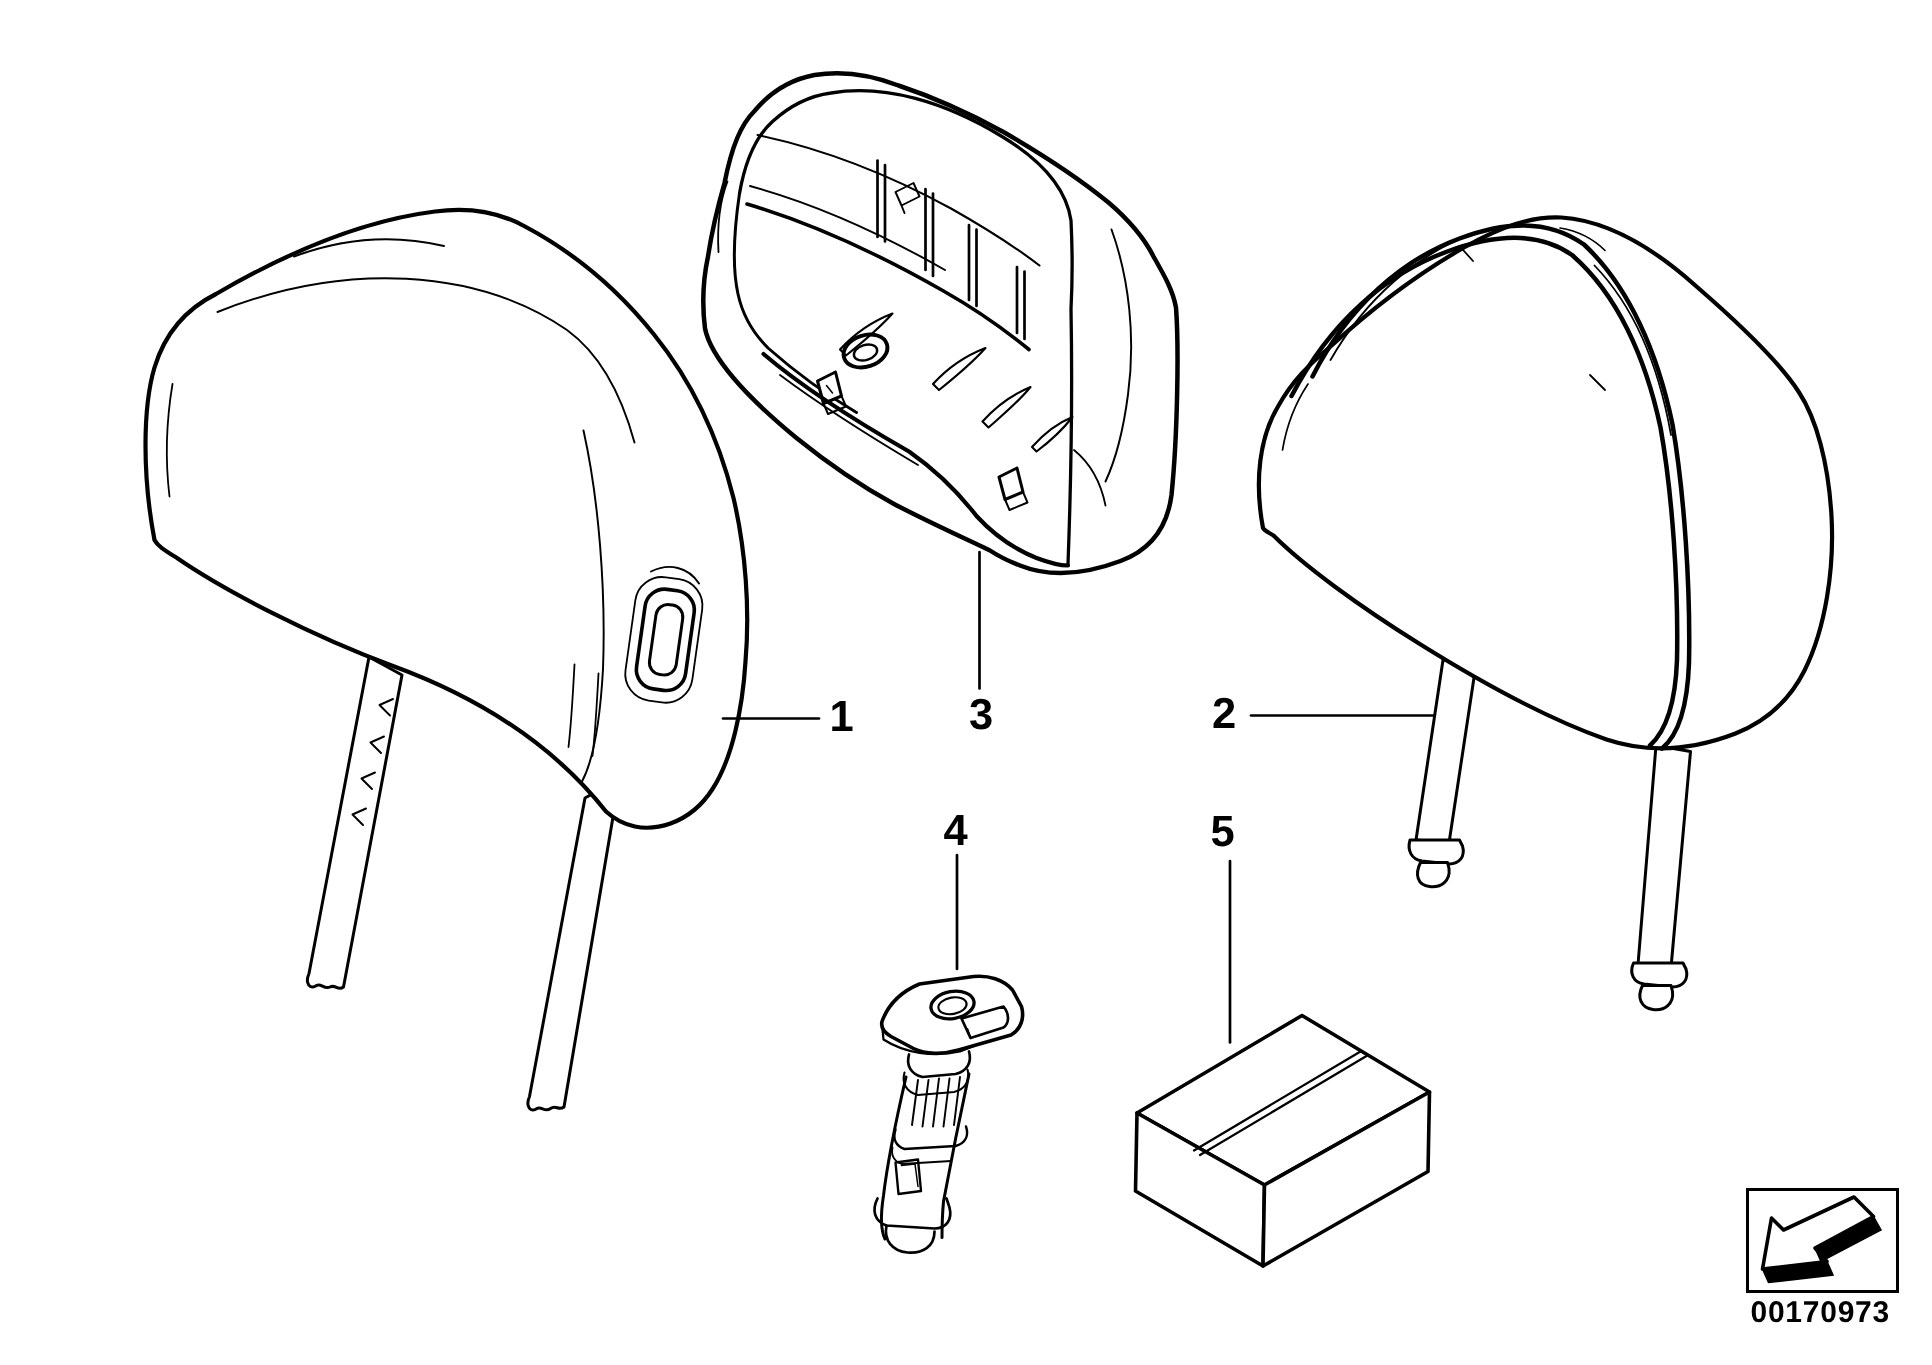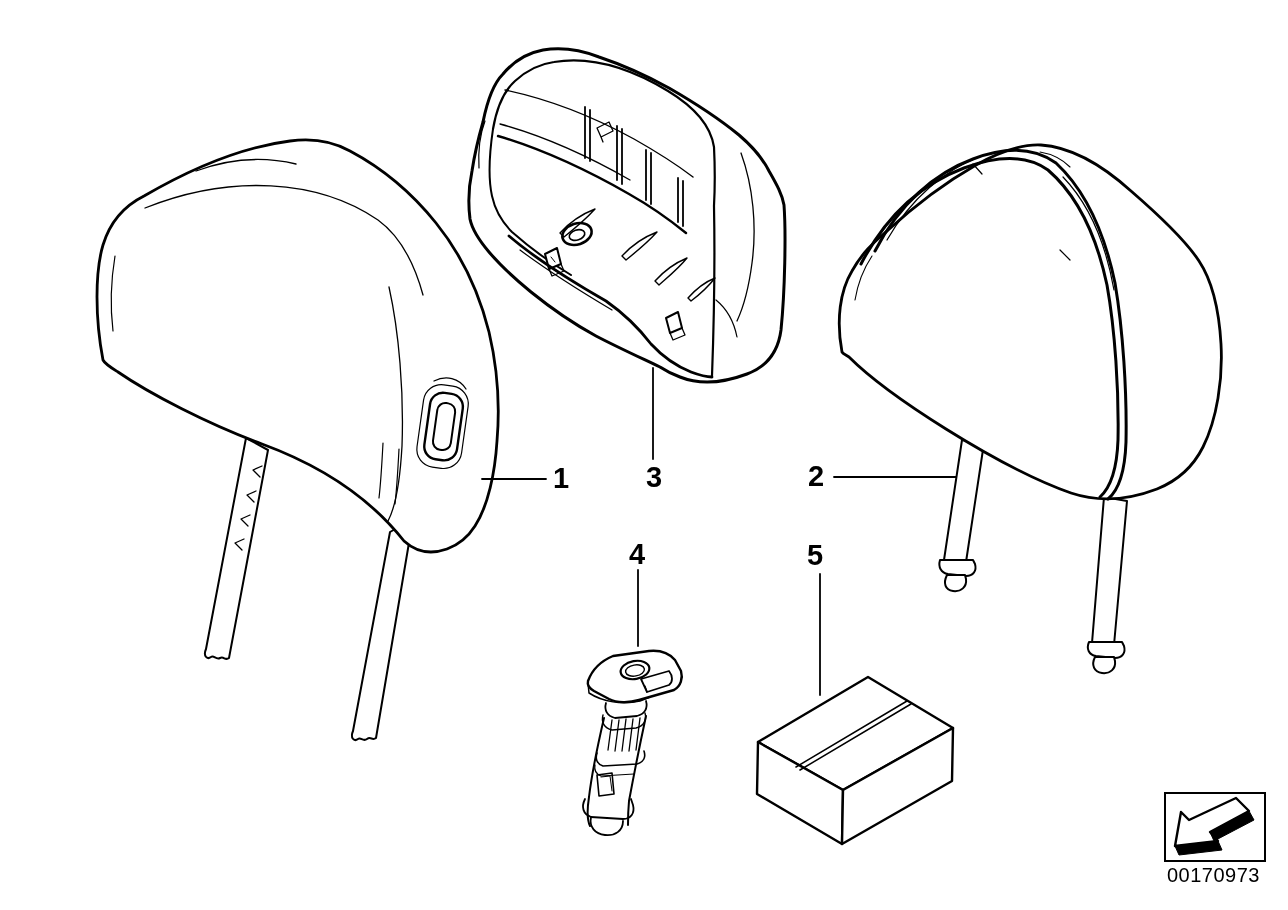--- a/index.html
+++ b/index.html
@@ -26,21 +26,21 @@
     width:98px;height:66px;
     border:2.5px solid #000;
     background:#fff;
     box-sizing:content-box;
   }
   .doc-number{
     position:absolute;
     left:1160px;top:864px;
     width:107px;height:24px;
     text-align:center;
-    font-size:20px;font-weight:400;
+    font-size:20px;font-weight:700;
     letter-spacing:0.5px;
     color:#000;
   }
 </style>
 </head>
 <body>
 
 <div class="canvas">
 
   <svg class="art" width="1288" height="910" viewBox="0 0 1288 910" stroke-linecap="round" stroke-linejoin="round">

